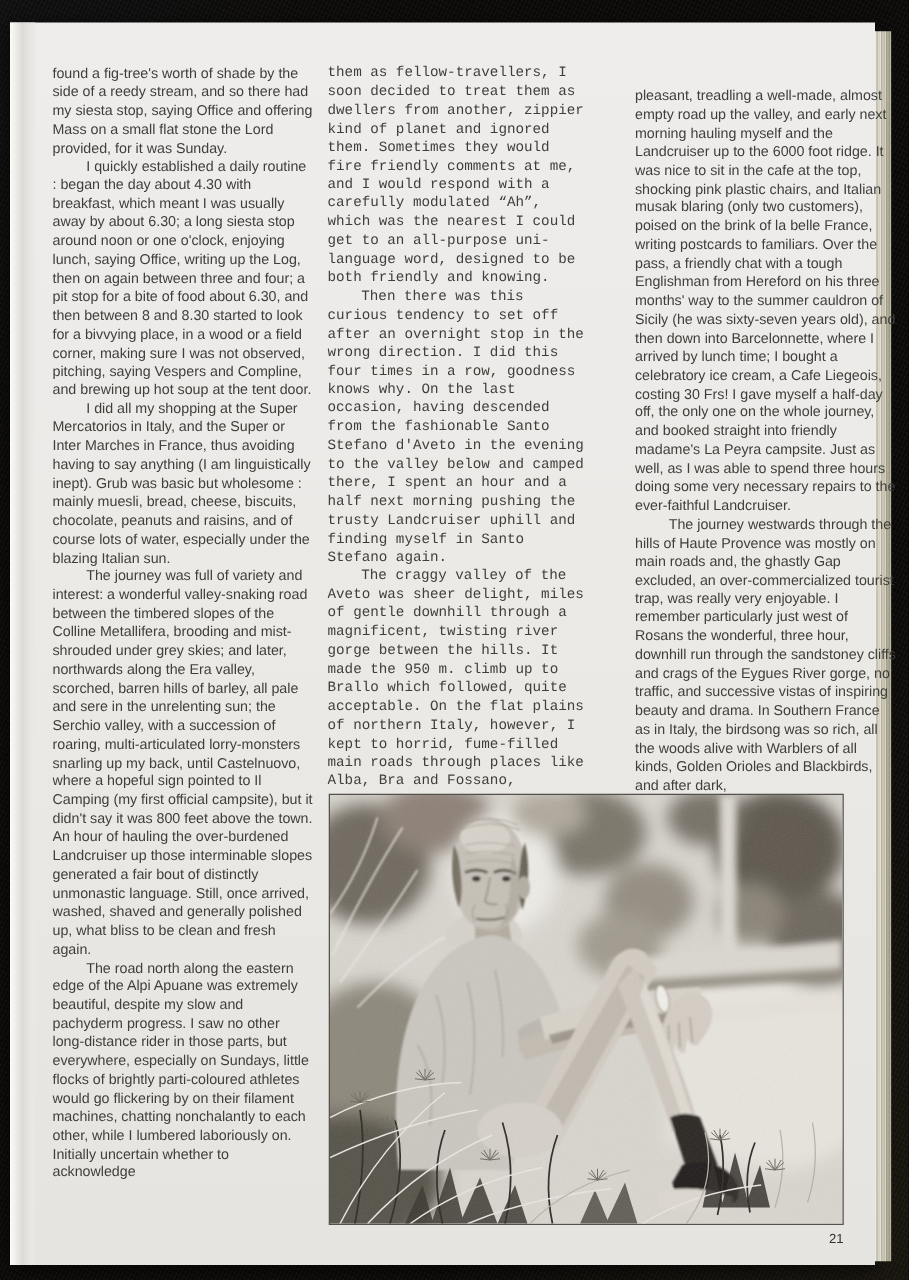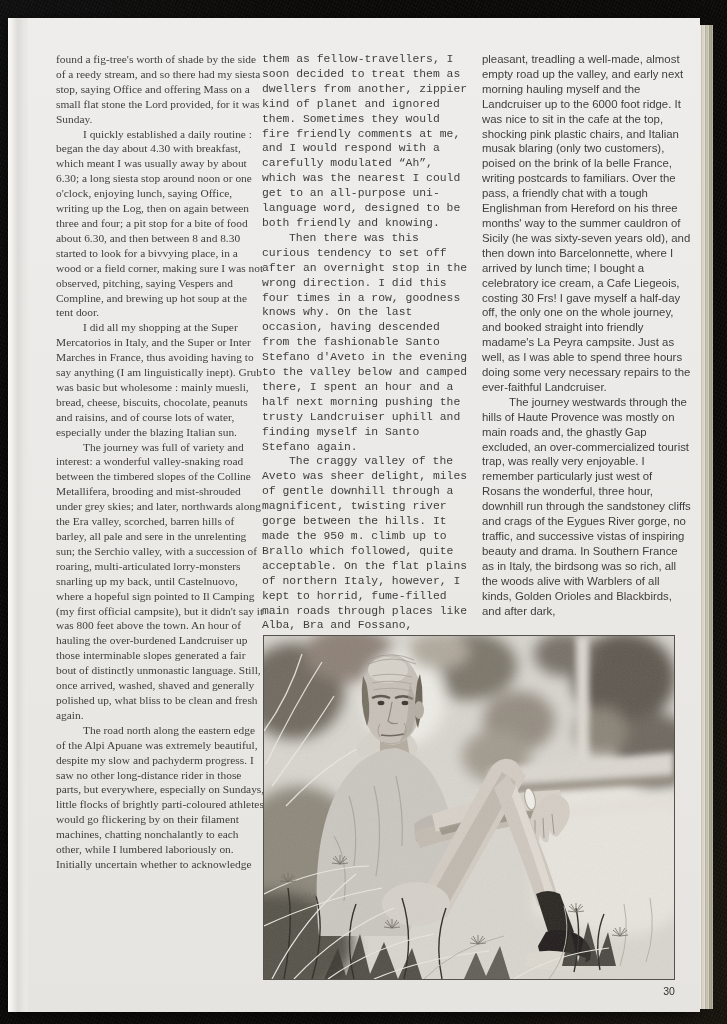--- a/index.html
+++ b/index.html
@@ -35,23 +35,23 @@
       repeating-linear-gradient(90deg, rgba(255,255,255,0.35) 0 1px, rgba(0,0,0,0.12) 1px 2px, transparent 2px 4px),
       linear-gradient(90deg,#e6e3d8 0,#d6d1c0 30%,#c3beaa 60%,#a9a48e 85%,#86816c 100%);
   }
   .col{
     position:absolute;top:34px;width:209px;
     font-size:11.4px;line-height:14.9px;color:#403e3b;
     letter-spacing:0px;overflow:hidden;
   }
   .col p{margin:0;}
   .col p.ind{text-indent:27px;}
-  .c1{left:48px;height:948px;font-family:Liberation Serif, serif;}
+  .c1{left:34px;height:948px;}
   .c2{left:254px;height:578px;font-family:Liberation Mono, monospace;}
-  .c3{left:474px;height:578px;}
+  .c3{left:500px;height:578px;margin-top:18px;}
   .photo{
     position:absolute;left:255px;top:617px;width:410px;height:343px;
     border:1.5px solid #55524e;background:#d9d6cf;overflow:hidden;
   }
   .photo svg{display:block;width:100%;height:100%;}
   .pageno{
     position:absolute;left:648px;top:967px;width:26px;text-align:center;
     font-size:10.5px;color:#33312e;
   }
 </style>
@@ -240,14 +240,14 @@
       <use href="#seed" x="128" y="292"></use>
       <use href="#seed" x="214" y="308"></use>
       <use href="#seed" x="312" y="276"></use>
       <use href="#seed" x="356" y="300"></use>
       <use href="#seed" x="24" y="246"></use>
 
       <rect width="410" height="343" filter="url(#fgrain)" opacity="0.55"></rect>
     </svg>
   </div>
 
-  <div class="pageno">30</div>
+  <div class="pageno">21</div>
 </div>
 
 </body></html>

